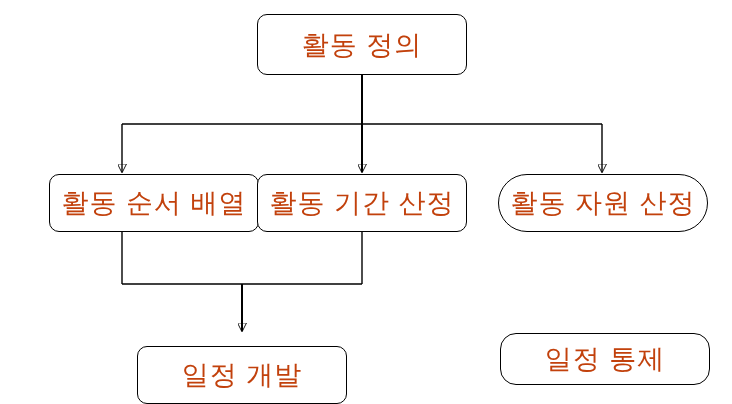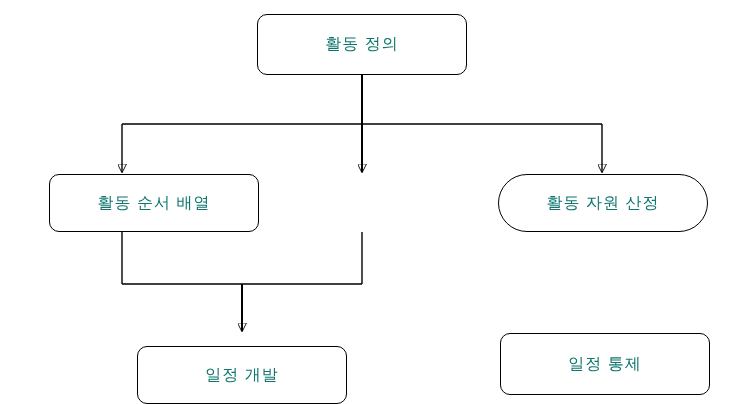--- a/index.html
+++ b/index.html
@@ -32,32 +32,32 @@
     position: absolute;
     box-sizing: border-box;
     background: #ffffff;
     border: 1.6px solid #000000;
     border-radius: 10px;
     display: flex;
     align-items: center;
     justify-content: center;
   }
   .node-label {
-    color: #0f766e;
-    font-size: 16px;
+    color: #c2410c;
+    font-size: 27px;
     font-weight: 400;
     letter-spacing: 1px;
     white-space: nowrap;
   }
   .node-top        { left: 257px; top: 14px;  width: 210px; height: 61px; }
   .node-mid-left   { left: 17px;  top: 174px; width: 210px; height: 58px; margin-left: 32px; }
   .node-mid-center { left: 257px; top: 174px; width: 210px; height: 58px; }
   .node-mid-right  { left: 498px; top: 174px; width: 210px; height: 58px; border-radius: 29px; }
   .node-bot-left   { left: 137px; top: 346px; width: 210px; height: 58px; }
-  .node-bot-right  { left: 500px; top: 333px; width: 210px; height: 62px; }
+  .node-bot-right  { left: 500px; top: 333px; width: 210px; height: 52px; border-radius: 16px; }
 </style>
 </head>
 <body>
 
 <div class="canvas">
 
   <svg class="connector-layer" width="732" height="404" viewBox="0 0 732 404" xmlns="http://www.w3.org/2000/svg">
     <defs>
       <marker id="arrowhead" viewBox="0 0 10 10" refX="9" refY="5" markerWidth="9" markerHeight="9" markerUnits="userSpaceOnUse" orient="auto">
         <path d="M 0 0 L 10 5 L 0 10 z" fill="#000000" stroke="none"></path>
@@ -82,20 +82,23 @@
   </svg>
 
   <div class="node node-top">
     <span class="node-label">활동 정의</span>
   </div>
 
   <div class="node node-mid-left">
     <span class="node-label">활동 순서 배열</span>
   </div>
 
+  <div class="node node-mid-center">
+    <span class="node-label">활동 기간 산정</span>
+  </div>
 
   <div class="node node-mid-right">
     <span class="node-label">활동 자원 산정</span>
   </div>
 
   <div class="node node-bot-left">
     <span class="node-label">일정 개발</span>
   </div>
 
   <div class="node node-bot-right">

